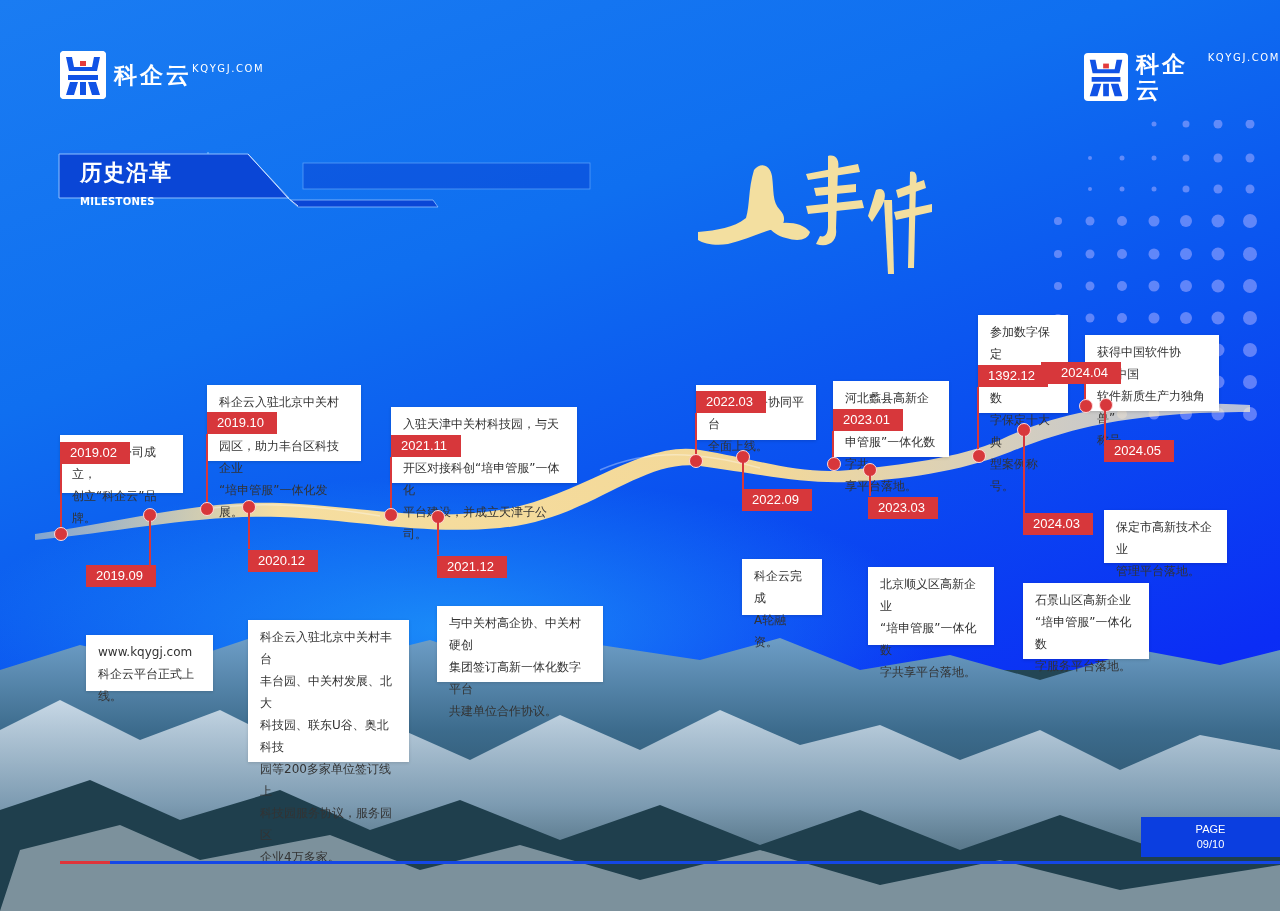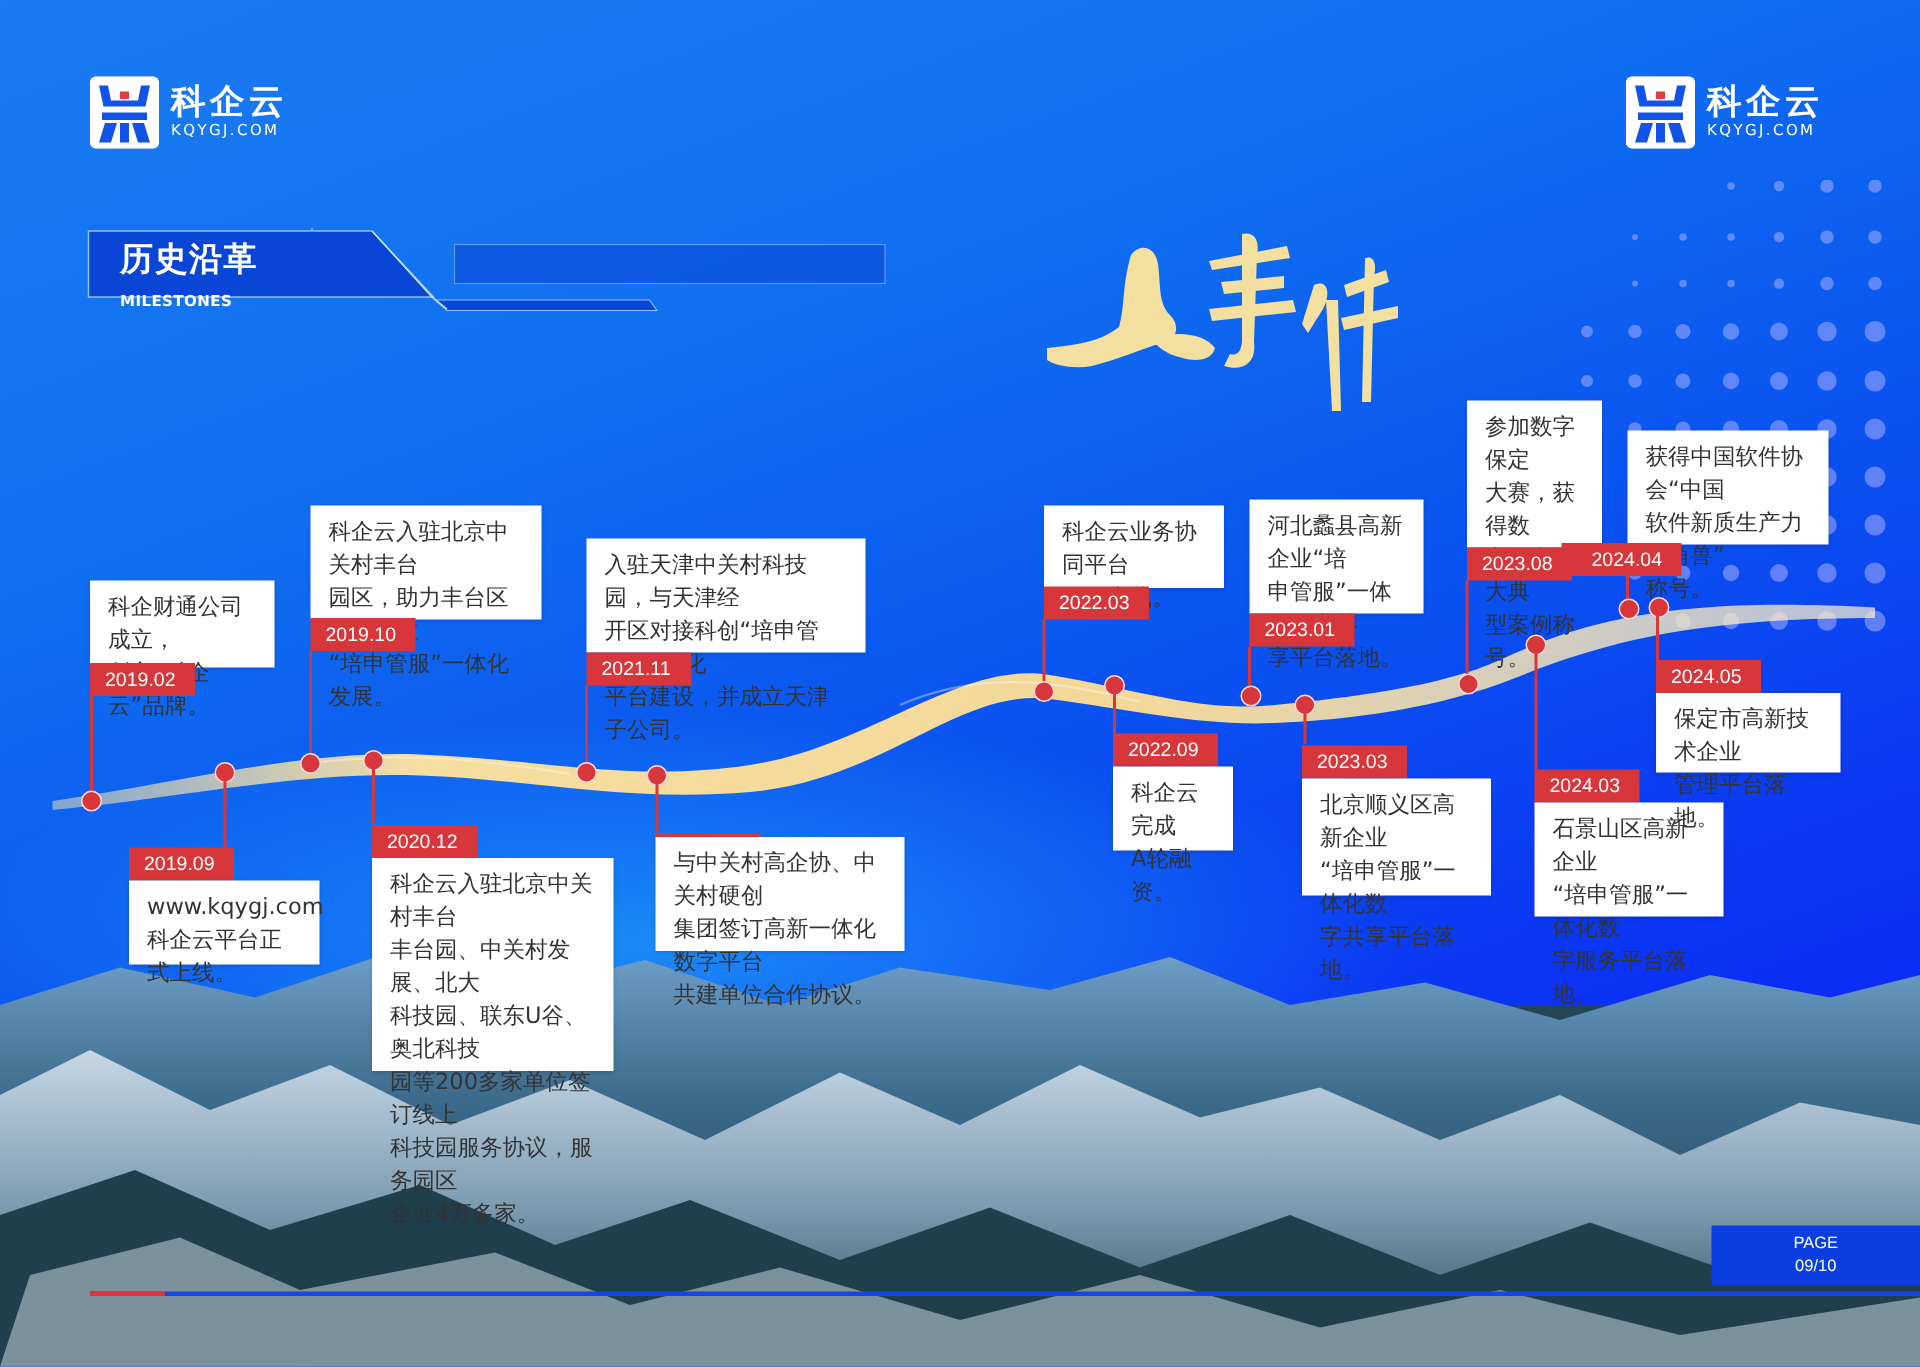--- a/index.html
+++ b/index.html
@@ -6,33 +6,33 @@
   body{width:1280px;height:911px;overflow:hidden;position:relative;font-family:"DejaVu Sans",sans-serif;
     background:linear-gradient(160deg,#1a7cf2 0%,#0f6ff0 30%,#0a50f0 55%,#0b2df5 80%,#1424ee 100%);}
   .sky-glow{position:absolute;left:0;top:300px;width:1280px;height:400px;
     background:radial-gradient(ellipse 700px 220px at 450px 330px,rgba(40,190,255,.55),rgba(40,190,255,0) 70%);}
   .mountains{position:absolute;left:0;top:610px;width:1280px;height:301px;}
   .dots{position:absolute;left:1040px;top:120px;width:240px;height:420px;}
   .logo{position:absolute;display:flex;align-items:center;gap:8px;}
   .logo-left{left:60px;top:51px;}
   .logo-right{left:1084px;top:51px;}
   .logo-mark{width:46px;height:48px;background:#fff;border-radius:4px;position:relative;}
-  .logo-text{display:flex;flex-direction:column;color:#fff;}
+  .logo-text{display:flex;flex-direction:row;color:#fff;}
   .logo-cn{font-size:23px;font-weight:bold;letter-spacing:3px;line-height:26px;}
   .logo-en{font-size:10px;letter-spacing:1.6px;line-height:14px;}
   .section-title{position:absolute;left:58px;top:150px;width:540px;height:70px;}
   .section-title svg{position:absolute;left:0;top:0;}
   .section-cn{position:absolute;left:22px;top:8px;color:#fff;font-size:22px;font-weight:bold;letter-spacing:1px;}
   .section-en{position:absolute;left:22px;top:46px;color:#fff;font-size:10px;font-weight:bold;letter-spacing:.3px;}
   .big-title{position:absolute;left:688px;top:150px;width:250px;height:130px;}
   .timeline-svg{position:absolute;left:0;top:0;}
   .stem{position:absolute;width:2px;background:#d7373b;}
   .node{position:absolute;width:12px;height:12px;border-radius:50%;background:#d7373b;border:1px solid #ffd9d9;margin:-7px 0 0 -7px;}
   .date-tag{position:absolute;height:22px;line-height:22px;background:#d7373b;color:#fff;font-size:13px;font-family:"Liberation Sans",sans-serif;padding:0 10px;min-width:50px;}
-  .card{position:absolute;background:#fff;color:#333;font-size:15px;line-height:22px;padding:6px 12px;box-sizing:border-box;box-shadow:0 1px 3px rgba(0,0,0,.15);}
+  .card{position:absolute;background:#fff;color:#333;font-size:12px;line-height:22px;padding:6px 12px;box-sizing:border-box;box-shadow:0 1px 3px rgba(0,0,0,.15);margin-top:48px;}
   .page-box{position:absolute;left:1141px;top:817px;width:139px;height:40px;background:#0b3ee0;color:#fff;text-align:center;font-size:11px;line-height:15px;padding-top:5px;box-sizing:border-box;font-family:"Liberation Sans",sans-serif;}
   .progress{position:absolute;left:60px;top:861px;width:1220px;height:3px;background:#1447e6;}
   .progress-fill{position:absolute;left:0;top:0;height:3px;width:50px;background:#e0343a;}
 </style>
 </head>
 <body>
 
 <div class="sky-glow"></div>
 
 <svg class="dots" width="240" height="420" viewBox="0 0 240 420">
@@ -282,21 +282,21 @@
   <div>“培申管服”一体化数</div>
   <div>字共享平台落地。</div>
 </div>
 
 <div class="card" style="left:978px;top:267px;width:90px;height:98px;">
   <div>参加数字保定</div>
   <div>大赛，获得数</div>
   <div>字保定十大典</div>
   <div>型案例称号。</div>
 </div>
-<div class="date-tag" style="left:978px;top:365px;">2023.08</div>
+<div class="date-tag" style="left:978px;top:365px;">1392.12</div>
 <div class="stem" style="left:977px;top:387px;height:69px;"></div>
 <div class="node" style="left:979px;top:456px;"></div>
 
 <div class="node" style="left:1024px;top:430px;"></div>
 <div class="stem" style="left:1023px;top:430px;height:83px;"></div>
 <div class="date-tag" style="left:1023px;top:513px;">2024.03</div>
 <div class="card" style="left:1023px;top:535px;width:126px;height:76px;">
   <div>石景山区高新企业</div>
   <div>“培申管服”一体化数</div>
   <div>字服务平台落地。</div>

